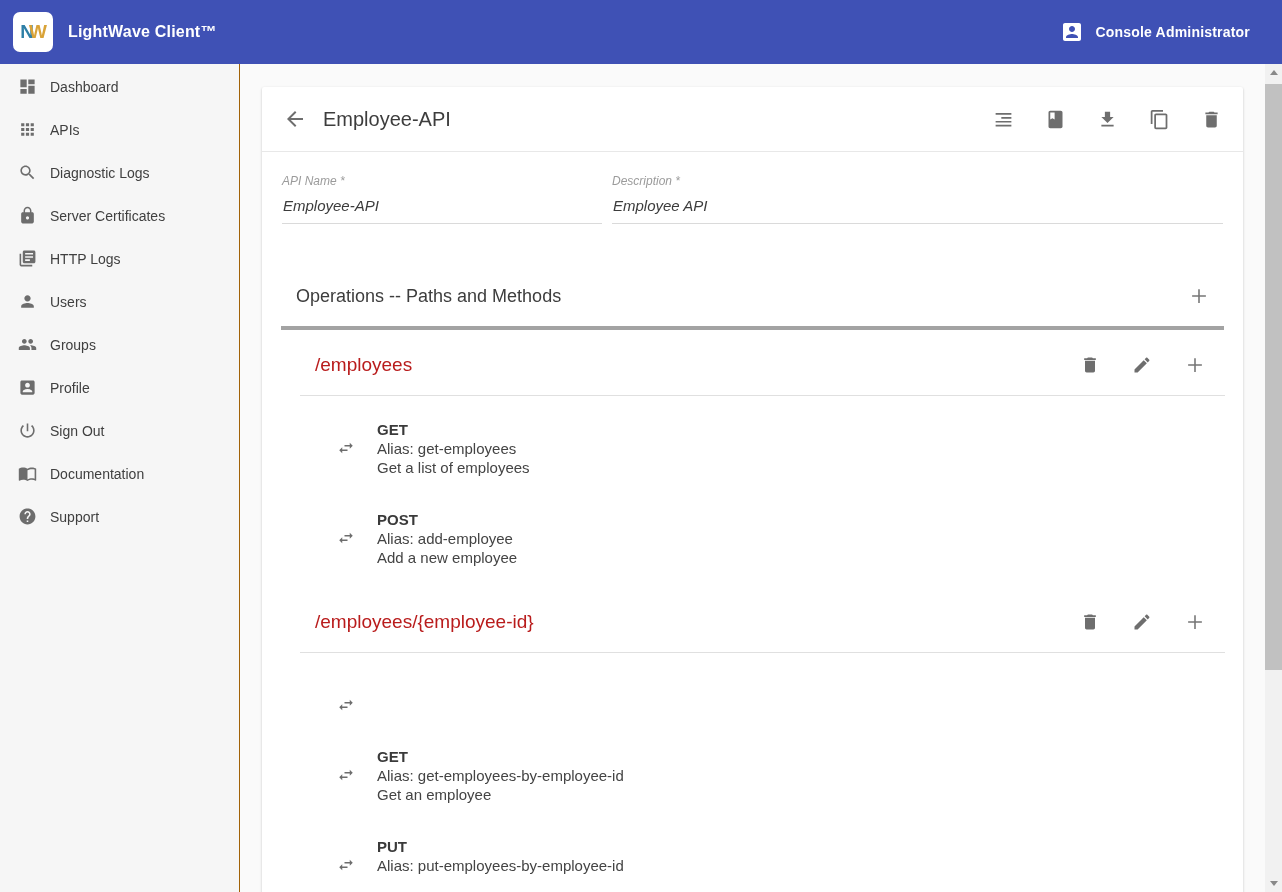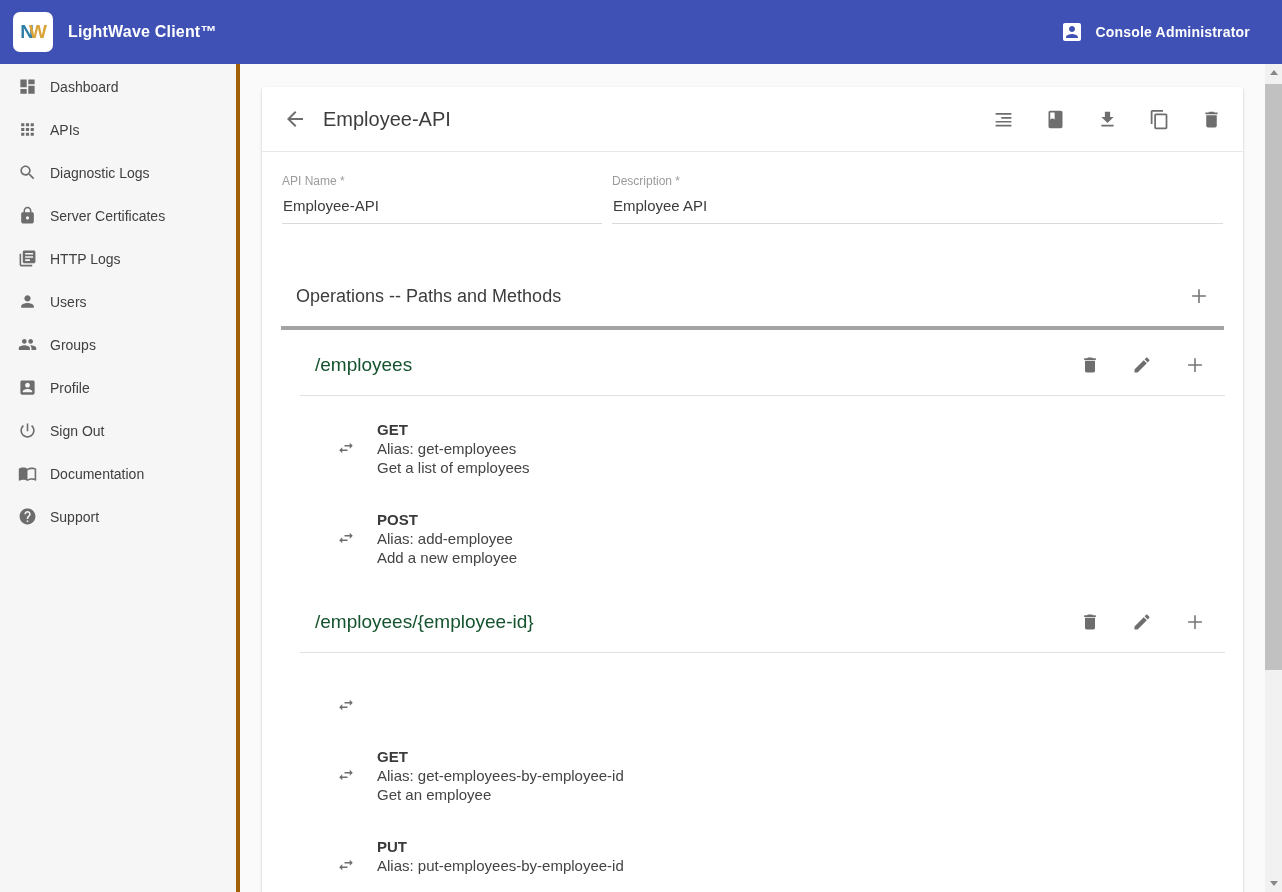--- a/index.html
+++ b/index.html
@@ -17,21 +17,21 @@
   .logo .logo-n { color:var(--logo-n,#2e7fa6); }
   .logo .logo-w { color:var(--logo-w,#d9a338); margin-left:-4px; }
   .app-title { color:#fff; font-size:16px; font-weight:600; margin-left:15px; letter-spacing:.2px; }
   .topbar-right { margin-left:auto; display:flex; align-items:center; color:#fff; cursor:pointer; }
   .user-icon { width:24px; height:24px; color:#fff; }
   .user-label { font-size:14px; font-weight:600; margin-left:11px; letter-spacing:.2px; }
 
   
   .body-row { display:flex; flex:1; min-height:0; }
 
-  .sidebar { width:240px; background:#f6f6f6; border-right:4px solid #a16207; flex-shrink:0; padding-top:1px; }
+  .sidebar { width:240px; background:#f6f6f6; border-right:1px solid #a16207; flex-shrink:0; padding-top:1px; }
   .nav-item { display:flex; align-items:center; height:43px; padding:0 12px 0 18px; cursor:pointer; }
   .nav-icon { width:19px; height:19px; color:#6d6d6d; flex-shrink:0; }
   .nav-label { font-size:14px; color:#404040; margin-left:13px; }
 
   .main { flex:1; display:flex; min-width:0; background:#fafafa; }
   .content { flex:1; padding:23px 22px 0 22px; overflow:hidden; }
 
   
   .scrollbar { width:17px; flex-shrink:0; background:#f1f1f1; position:relative; cursor:pointer; }
   .sb-arrow { position:absolute; left:0; width:17px; height:17px; display:flex; align-items:center; justify-content:center; }
@@ -47,37 +47,37 @@
 
   .card-toolbar { display:flex; align-items:center; height:65px; padding:0 21px;
                   border-bottom:1px solid #e8e8e8; }
   .icon-btn { background:none; border:none; padding:0; color:#6e6e6e; cursor:pointer;
               display:inline-flex; align-items:center; justify-content:center; }
   .back-btn { width:24px; height:24px; }
   .card-title { font-size:20px; font-weight:400; color:#3d3d3d; margin-left:16px; }
   .toolbar-actions { margin-left:auto; display:flex; align-items:center; gap:31px; }
   .toolbar-actions .icon-btn { width:21px; height:21px; }
 
-  .form-row { display:flex; gap:10px; padding:22px 20px 0 20px; }
+  .form-row { display:flex; gap:10px; padding:22px 20px 0 20px;font-style:italic; }
   .field { cursor:text; }
   .field-name { width:320px; }
   .field-desc { flex:1; }
   .field-label { font-size:12px; color:#9b9b9b; }
   .field-value { font-size:15px; color:#3c3c3c; padding:9px 0 9px 1px;
                  border-bottom:1px solid #dadada; }
 
   .ops-heading-row { display:flex; align-items:center; justify-content:space-between;
                      margin:60px 19px 0 19px; padding-bottom:18px; border-bottom:4px solid #a3a3a3; }
   .ops-heading { font-size:18px; font-weight:400; color:#3d3d3d; margin-left:15px; line-height:24px; }
   .plus-btn { width:22px; height:22px; margin-right:14px; color:#757575; }
 
   .path-block { margin:0 18px 0 38px; }
   .path-header { display:flex; align-items:center; justify-content:space-between;
                  padding:22px 0 17px 0; border-bottom:1px solid #e0e0e0; }
-  .path-title { font-size:19px; color:#14532d; margin-left:15px; line-height:26px; }
+  .path-title { font-size:19px; color:#b91c1c; margin-left:15px; line-height:26px; }
   .path-actions { display:flex; align-items:center; gap:32px; margin-right:19px; }
   .path-actions .icon-btn { width:20px; height:20px; }
   .path-actions .plus-btn { width:22px; height:22px; margin-right:0; }
 
   .ops-list { padding:24px 0 20px 37px; }
   .op-row { display:flex; align-items:flex-start; margin-bottom:33px; cursor:pointer; }
   .op-row:last-child { margin-bottom:0; }
   .op-icon { width:18px; height:18px; color:#6d6d6d; flex-shrink:0; margin-top:19px; }
   .op-text { margin-left:22px; }
   .op-method { font-size:15px; font-weight:700; color:#3a3a3a; line-height:19px; }

